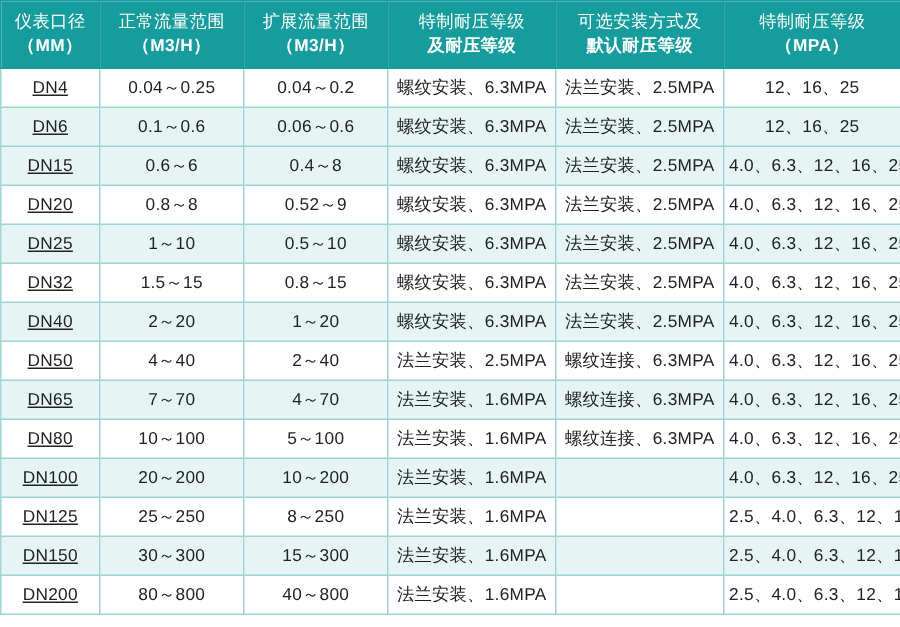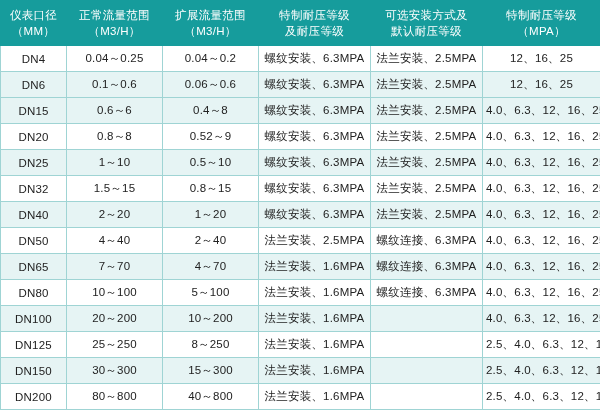--- a/index.html
+++ b/index.html
@@ -30,36 +30,37 @@
     color: #ffffff;
     font-size: 11.5px;
     font-weight: normal;
     line-height: 16px;
     text-align: center;
     padding: 6px 2px;
     border: 1px solid #169c9c;
     vertical-align: middle;
     letter-spacing: 0.3px;
   }
-  #spec-table thead th .hl2 { display: block; }
+  #spec-table thead th .hl2 { display: block; font-weight: bold; }
 
   #spec-table tbody td {
     font-size: 11.5px;
     color: #222222;
     text-align: center;
     border: 1px solid #9fd4d4;
     height: 25px;
     padding: 0 3px;
     vertical-align: middle;
     letter-spacing: 0.2px;
     white-space: nowrap;
     overflow: hidden;
   }
   #spec-table tbody td.col-name {
     text-align: center;
+    text-decoration: underline;
   }
   #spec-table tbody tr.odd td {
     background: #ffffff;
   }
   #spec-table tbody tr.even td {
     background: #e6f4f4;
   }
 </style>
 </head>
 <body>

